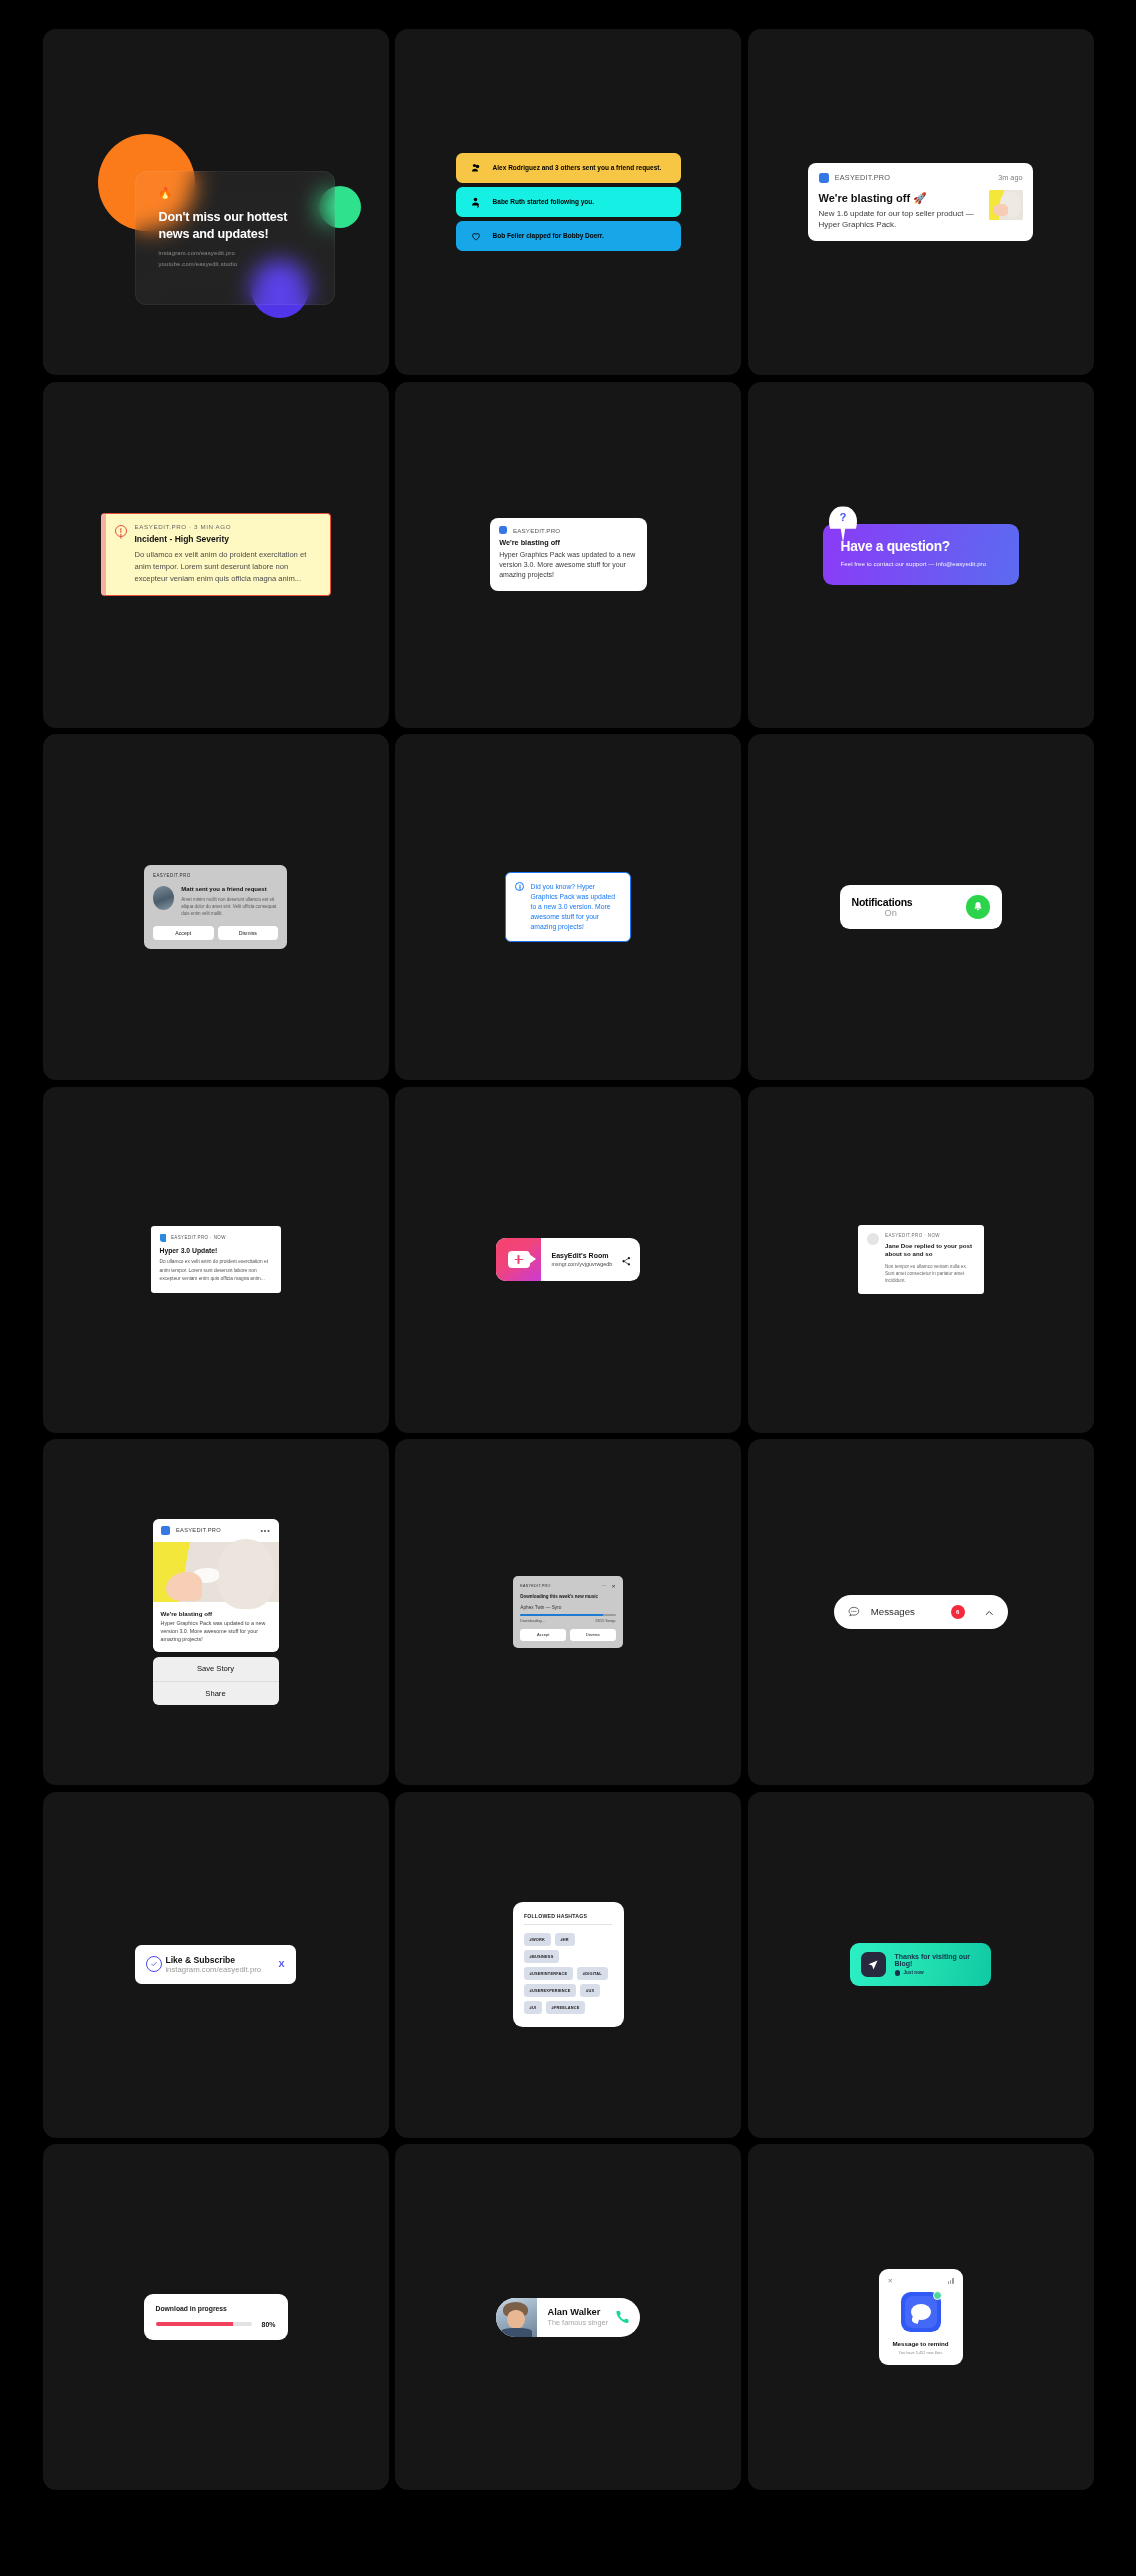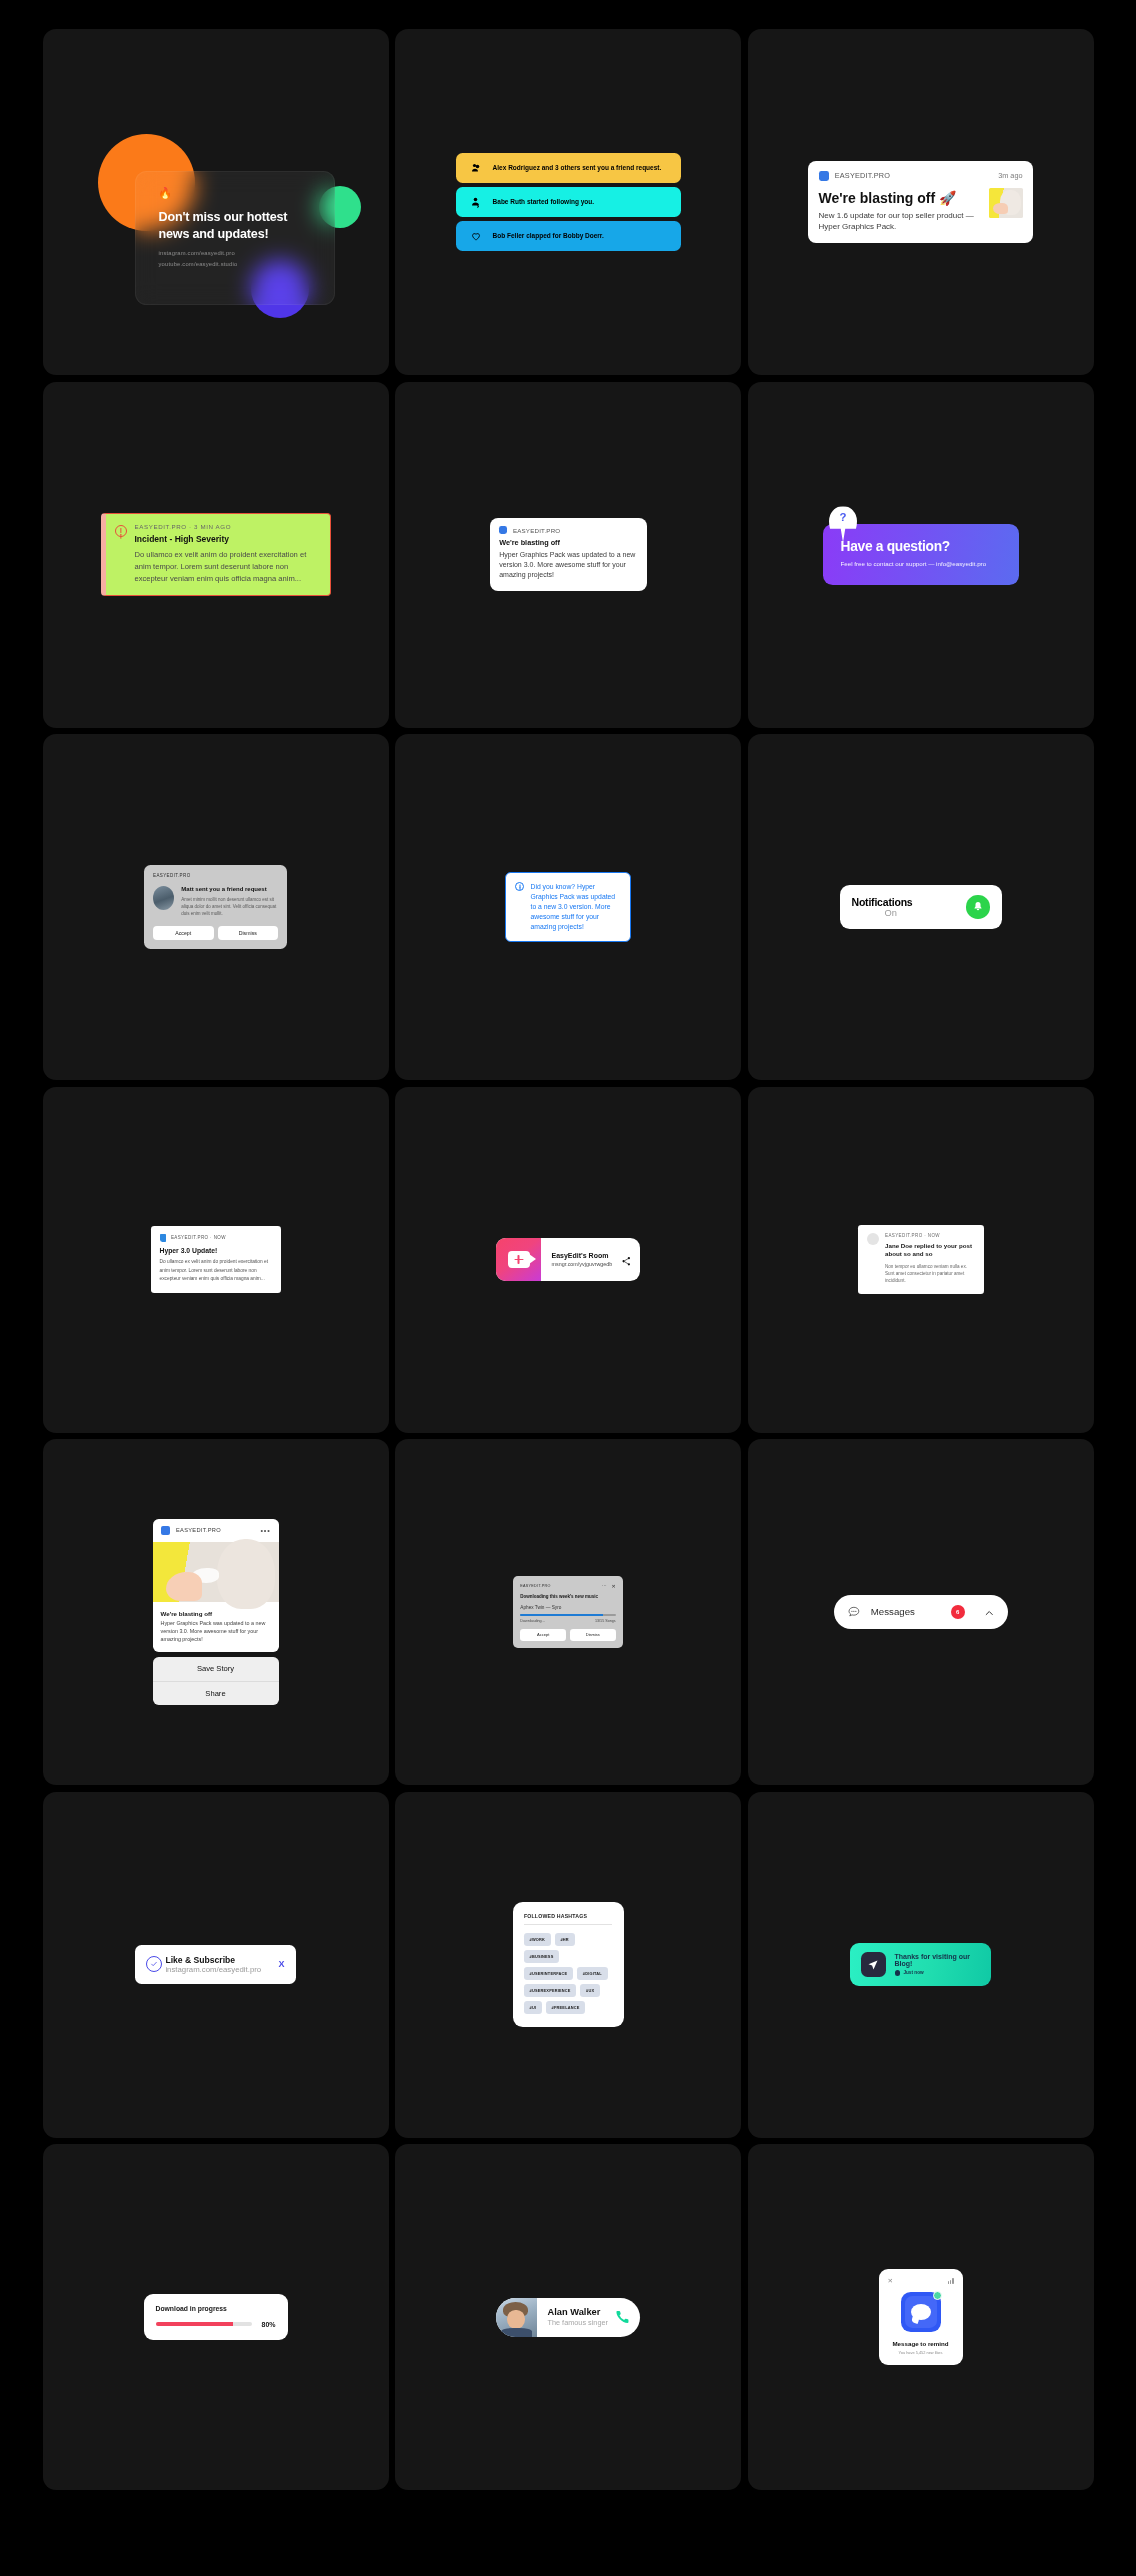--- a/index.html
+++ b/index.html
@@ -61,37 +61,37 @@
   .row.y { background: #F7C644; }
   .row.c { background: #16F0E4; }
   .row.b { background: #17A7E8; }
 
   
   .note { background: #fff; border-radius: 8px; }
   .brand-row { display: flex; align-items: center; gap: 5.7px; }
   .brand-sq { width: 10.5px; height: 10.5px; border-radius: 2.4px; background: #3578E5; flex:0 0 10.5px;}
   .brand-name { font-size: 7.3px; color: #555; letter-spacing: 0.2px; }
   .brand-time { font-size: 7.3px; color: #7b7b7b; margin-left: auto; }
-  .note-title { font-size: 14px; font-weight: 700; color: #111; margin-top: 8px; line-height: 1.3; }
+  .note-title { font-size: 11px; font-weight: 700; color: #111; margin-top: 8px; line-height: 1.3; }
   .note-body { font-size: 8px; color: #3b3b3b; margin-top: 2.4px; line-height: 1.38; }
 
   
   .c3 { width: 225px; padding: 9.7px 10.5px 11.4px 10.5px; position: relative; }
   .c3 .thumb {
     position: absolute; right: 10.5px; top: 27px; width: 34px; height: 30px;
     background: linear-gradient(100deg,#F5E63A 0 38%, #E9E4DE 38% 100%);
     border-radius: 1.6px;
   }
   .c3 .thumb .face { position:absolute; right:1.6px; top:2.4px; width:21px; height:25px; border-radius:45% 45% 40% 40%; background:#efe9e3;}
   .c3 .thumb .hand { position:absolute; left:4.9px; bottom:4px; width:14.6px; height:11.4px; border-radius:50% 40% 30% 50%; background:#f6cdb4;}
   .c3 .txtblock { padding-right: 42px; }
 
   
   .incident {
-    width: 230px; background: #bef264; border: 1.3px solid #E8503A; border-left: 5.7px solid #F7AFA2;
+    width: 230px; background: #fef9c3; border: 1.3px solid #E8503A; border-left: 5.7px solid #F7AFA2;
     border-radius: 4px; padding: 9px 10.5px 10.5px 9px; display: flex; gap: 8px;
   }
   .incident .bang {
     width: 12px; height: 12px; flex: 0 0 12px; border: 1.3px solid #E8503A; border-radius: 50%;
     position: relative; margin-top: 1.6px;
   }
   .incident .bang::after {
     content:''; position:absolute; left:50%; top:2px; transform:translateX(-50%);
     width:1.3px; height:4.9px; background:#E8503A; border-radius:0.8px;
     box-shadow: 0 5.7px 0 0 #E8503A;

